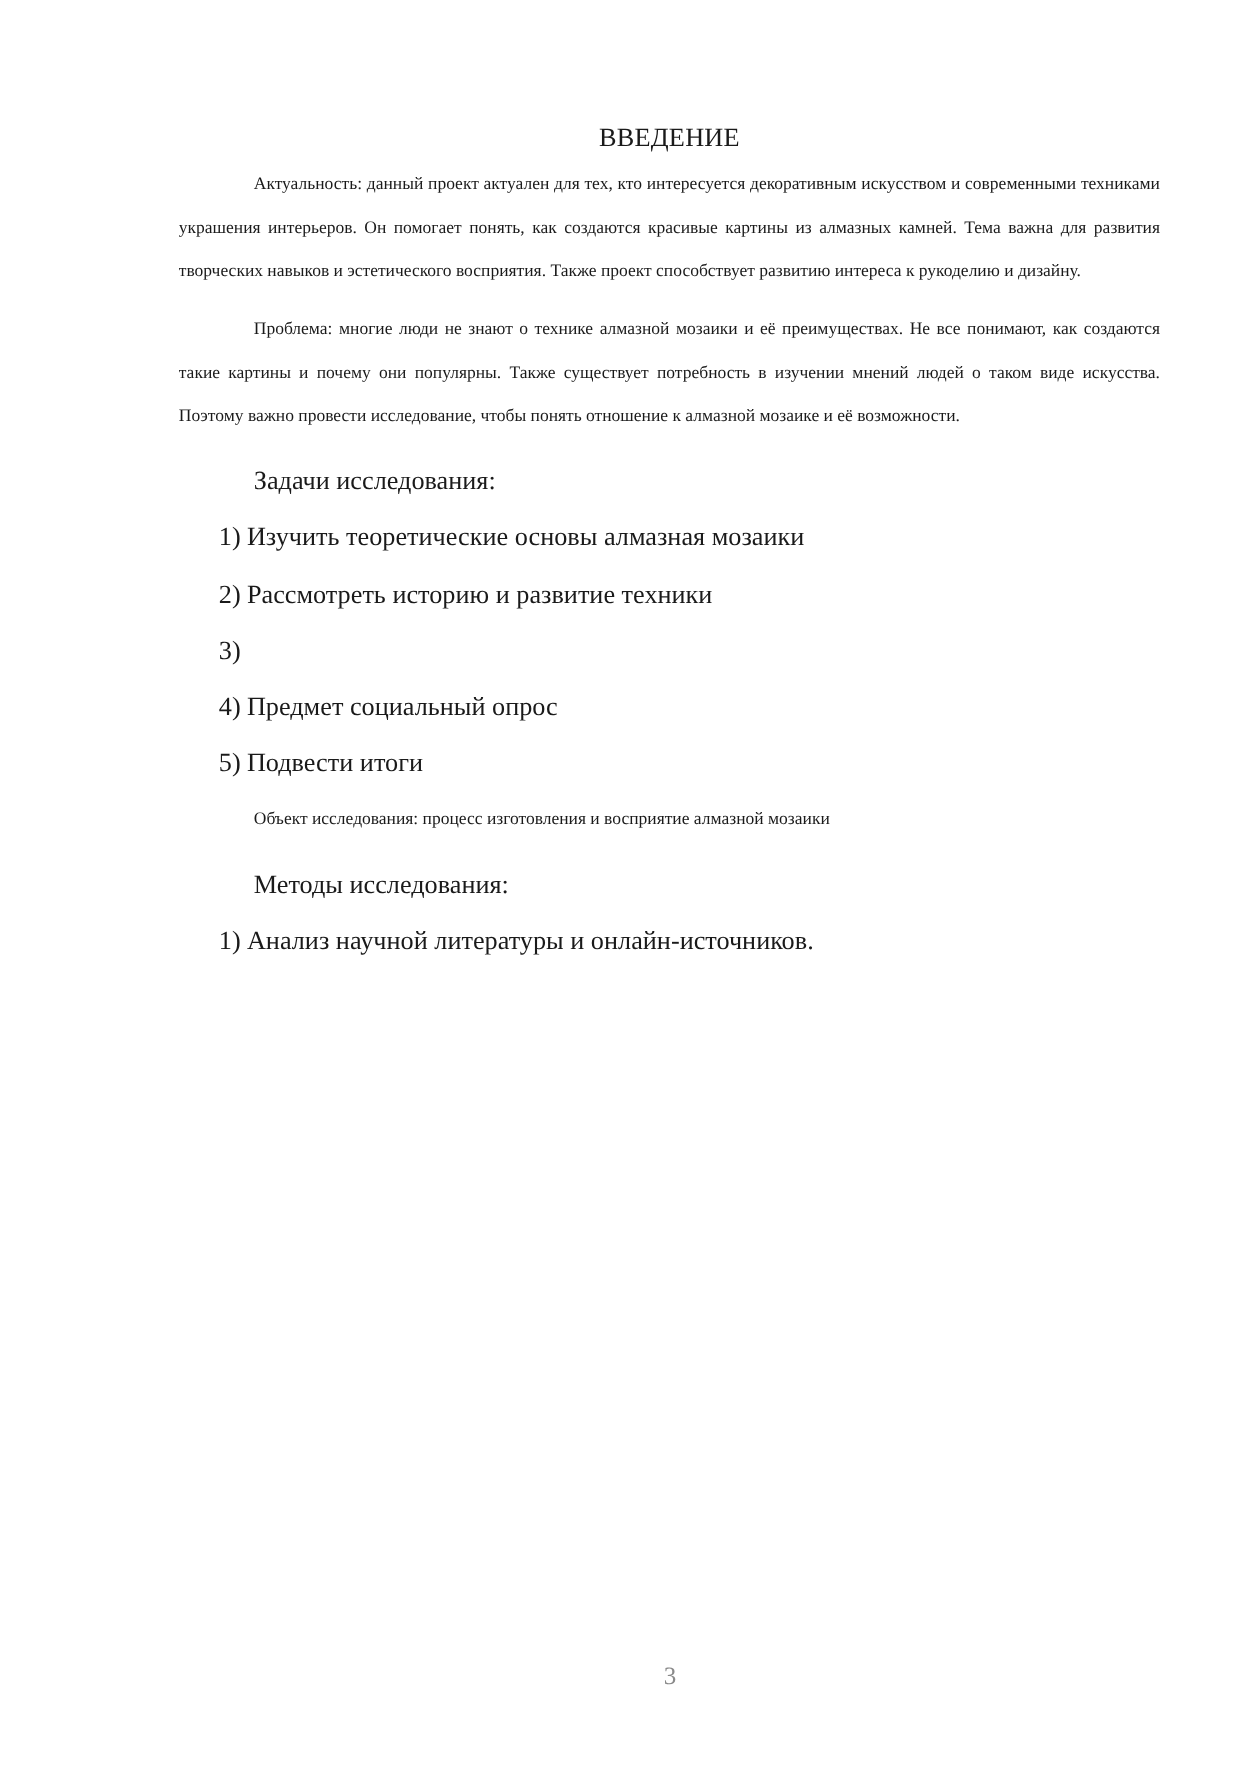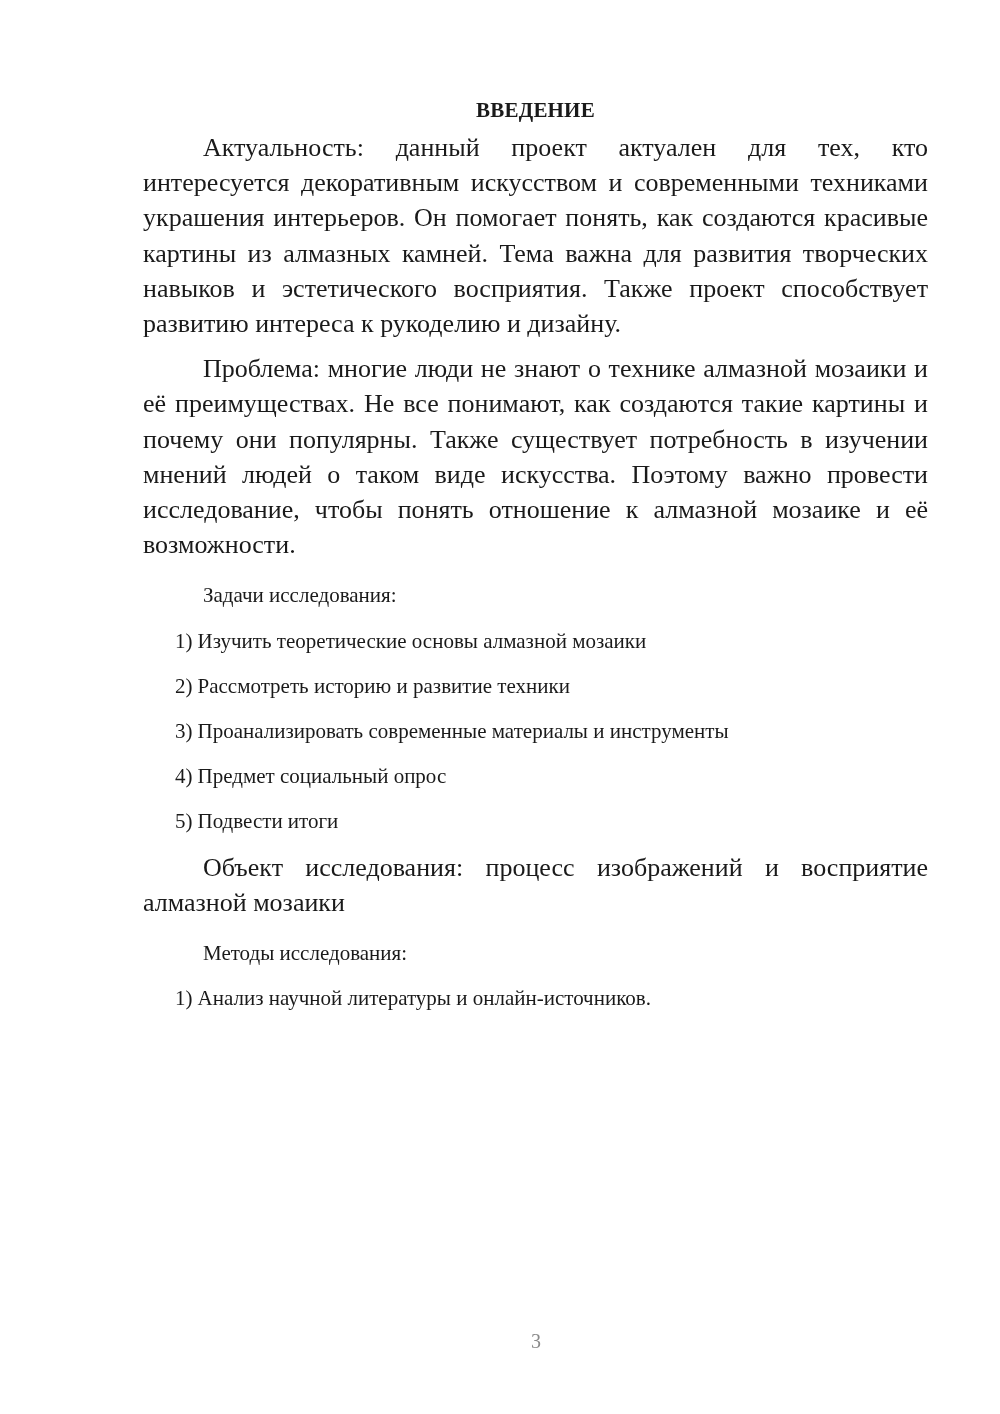--- a/index.html
+++ b/index.html
@@ -16,28 +16,28 @@
       color: #1a1a1a;
     }
     .page {
       position: absolute;
       left: 143px;
       top: 94px;
       width: 785px;
     }
     .title {
       text-align: center;
-      font-weight: bold;
+      font-weight: normal;
       font-size: 21px;
       line-height: 32px;
       margin: 0 0 4px 0;
       letter-spacing: 0.2px;
     }
     .para {
-      font-size: 26px;
+      font-size: 14px;
       line-height: 35.2px;
       text-align: justify;
       text-indent: 60px;
       margin: 0 0 10px 0;
     }
     .para.last-line-left {
       text-align-last: left;
     }
     .heading-line {
       font-size: 21px;
@@ -72,41 +72,40 @@
   <p class="para last-line-left">Актуальность: данный проект актуален для тех, кто интересуется декоративным искусством и современными техниками украшения интерьеров. Он помогает понять, как создаются красивые картины из алмазных камней. Тема важна для развития творческих навыков и эстетического восприятия. Также проект способствует развитию интереса к рукоделию и дизайну.</p>
 
   <p class="para last-line-left">Проблема: многие люди не знают о технике алмазной мозаики и её преимуществах. Не все понимают, как создаются такие картины и почему они популярны. Также существует потребность в изучении мнений людей о таком виде искусства. Поэтому важно провести исследование, чтобы понять отношение к алмазной мозаике и её возможности.</p>
 
 
   <p class="heading-line">Задачи исследования:</p>
 
   <div>
     <div class="list-item">
       <span>1)</span>
-      <span>Изучить теоретические основы алмазной мозаики</span>
+      <span>Изучить теоретические основы алмазная мозаики</span>
     </div>
     <div class="list-item">
       <span>2)</span>
       <span>Рассмотреть историю и развитие техники</span>
     </div>
     <div class="list-item">
       <span>3)</span>
-      <span>Проанализировать современные материалы и инструменты</span>
     </div>
     <div class="list-item">
       <span>4)</span>
       <span>Предмет социальный опрос</span>
     </div>
     <div class="list-item">
       <span>5)</span>
       <span>Подвести итоги</span>
     </div>
   </div>
 
-  <p class="para last-line-left">Объект исследования: процесс изображений и восприятие алмазной мозаики</p>
+  <p class="para last-line-left">Объект исследования: процесс изготовления и восприятие алмазной мозаики</p>
 
 
 
   <p class="heading-line">Методы исследования:</p>
 
   <div>
     <div class="list-item">
       <span>1)</span>
       <span>Анализ научной литературы и онлайн-источников.</span>
     </div>

